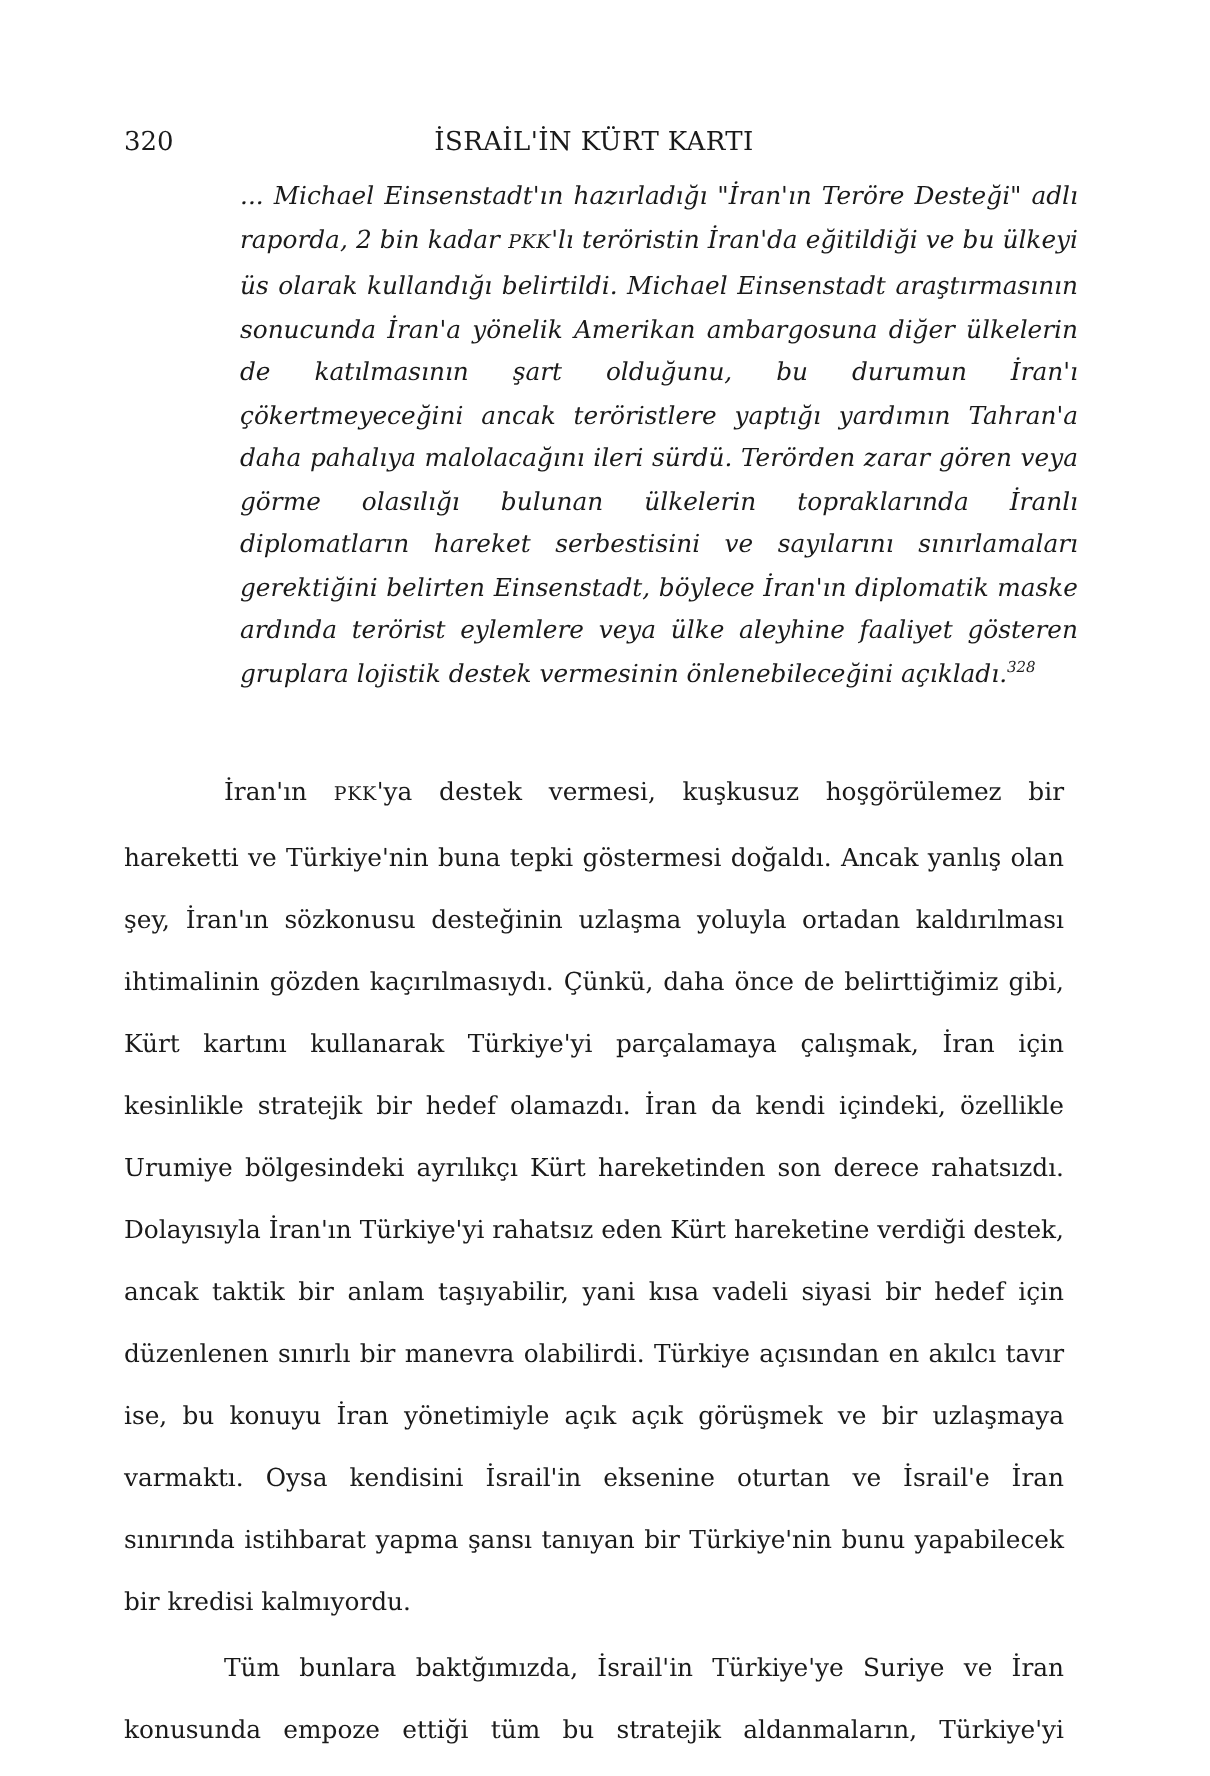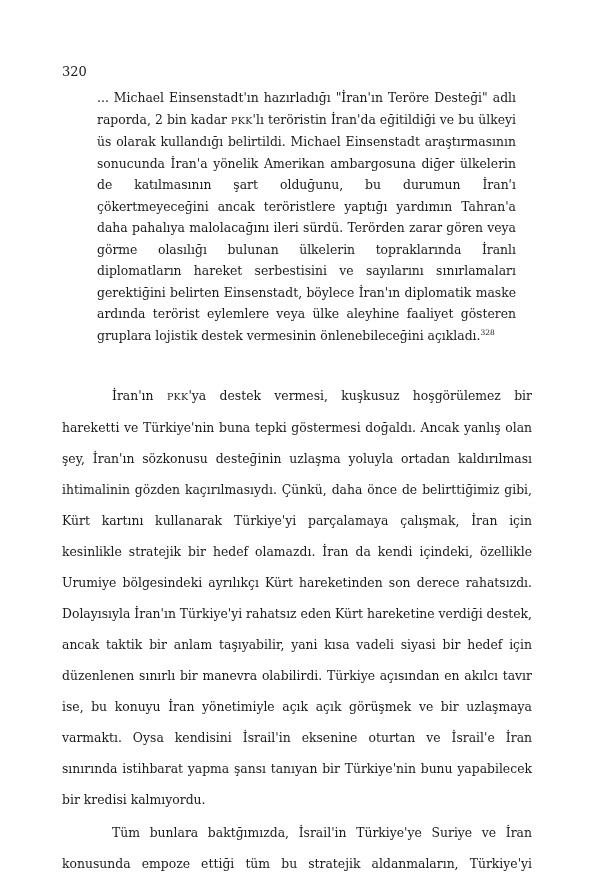--- a/index.html
+++ b/index.html
@@ -32,26 +32,27 @@
       position: absolute;
       left: 0;
       right: 0;
       text-align: center;
       top: 0;
       letter-spacing: 0.2px;
     }
     .blockquote {
       position: absolute;
       top: 87px;
-      left: 97px;
+      left: 120px;
       width: 419px;
       font-size: 12.4px;
       line-height: 21.5px;
       text-align: justify;
       margin: 0;
+      font-style: italic;
     }
     .body-text {
       position: absolute;
       top: 340px;
       left: 62px;
       width: 470px;
       font-size: 12.4px;
       line-height: 31px;
       text-align: justify;
       margin-top: 40px;
@@ -71,20 +72,21 @@
       font-size: 7.5px;
       vertical-align: 5px;
       line-height: 0;
     }
   </style>
 </head>
 <body>
 
 <div class="running-head">
   <span class="page-number">320</span>
+  <span class="running-title">İSRAİL'İN KÜRT KARTI</span>
 </div>
 
 <div class="blockquote"><span>... Michael Einsenstadt'ın hazırladığı "İran'ın Teröre Desteği" adlı raporda, 2 bin kadar </span><span class="sc">PKK</span><span>'lı teröristin İran'da eğitildiği ve bu ülkeyi üs olarak kullandığı belirtildi. Michael Einsenstadt araştırmasının sonucunda İran'a yönelik Amerikan ambargosuna diğer ülkelerin de katılmasının şart olduğunu, bu durumun İran'ı çökertmeyeceğini ancak teröristlere yaptığı yardımın Tahran'a daha pahalıya malolacağını ileri sürdü. Terörden zarar gören veya görme olasılığı bulunan ülkelerin topraklarında İranlı diplomatların hareket serbestisini ve sayılarını sınırlamaları gerektiğini belirten Einsenstadt, böylece İran'ın diplomatik maske ardında terörist eylemlere veya ülke aleyhine faaliyet gösteren gruplara lojistik destek vermesinin önlenebileceğini açıkladı.</span><sup class="fn">328</sup></div>
 
 <div class="body-text">
   <p><span>İran'ın </span><span class="sc">PKK</span><span>'ya destek vermesi, kuşkusuz hoşgörülemez bir hareketti ve Türkiye'nin buna tepki göstermesi doğaldı. Ancak yanlış olan şey, İran'ın sözkonusu desteğinin uzlaşma yoluyla ortadan kaldırılması ihtimalinin gözden kaçırılmasıydı. Çünkü, daha önce de belirttiğimiz gibi, Kürt kartını kullanarak Türkiye'yi parçalamaya çalışmak, İran için kesinlikle stratejik bir hedef olamazdı. İran da kendi içindeki, özellikle Urumiye bölgesindeki ayrılıkçı Kürt hareketinden son derece rahatsızdı. Dolayısıyla İran'ın Türkiye'yi rahatsız eden Kürt hareketine verdiği destek, ancak taktik bir anlam taşıyabilir, yani kısa vadeli siyasi bir hedef için düzenlenen sınırlı bir manevra olabilirdi. Türkiye açısından en akılcı tavır ise, bu konuyu İran yönetimiyle açık açık görüşmek ve bir uzlaşmaya varmaktı. Oysa kendisini İsrail'in eksenine oturtan ve İsrail'e İran sınırında istihbarat yapma şansı tanıyan bir Türkiye'nin bunu yapabilecek bir kredisi kalmıyordu.</span></p>
   <p>Tüm bunlara baktğımızda, İsrail'in Türkiye'ye Suriye ve İran konusunda empoze ettiği tüm bu stratejik aldanmaların, Türkiye'yi oldukça tehlikeli bir konuma soktuğunu söyleyebiliriz. Çünkü Türkiye'nin Kürt sorununun siyasi boyutunu, öncelikle de terör sorununu çözmesi için yapması gereken en önemli iş, komşu ülkelerin terör örgütüne verdikleri desteği kesmektir. Ancak bunu, sözkonusu ülkelerle daimi bir sürtüşmeye girerek ve onları İsrail'den aldığı hayali desteklerle "sıkıştırarak" başaramaz. Aksine, bu ülkelerle anlaşma ve uzlaşma yolunu araması gerekmektedir.</p>
 </div>
 
 </body></html>

